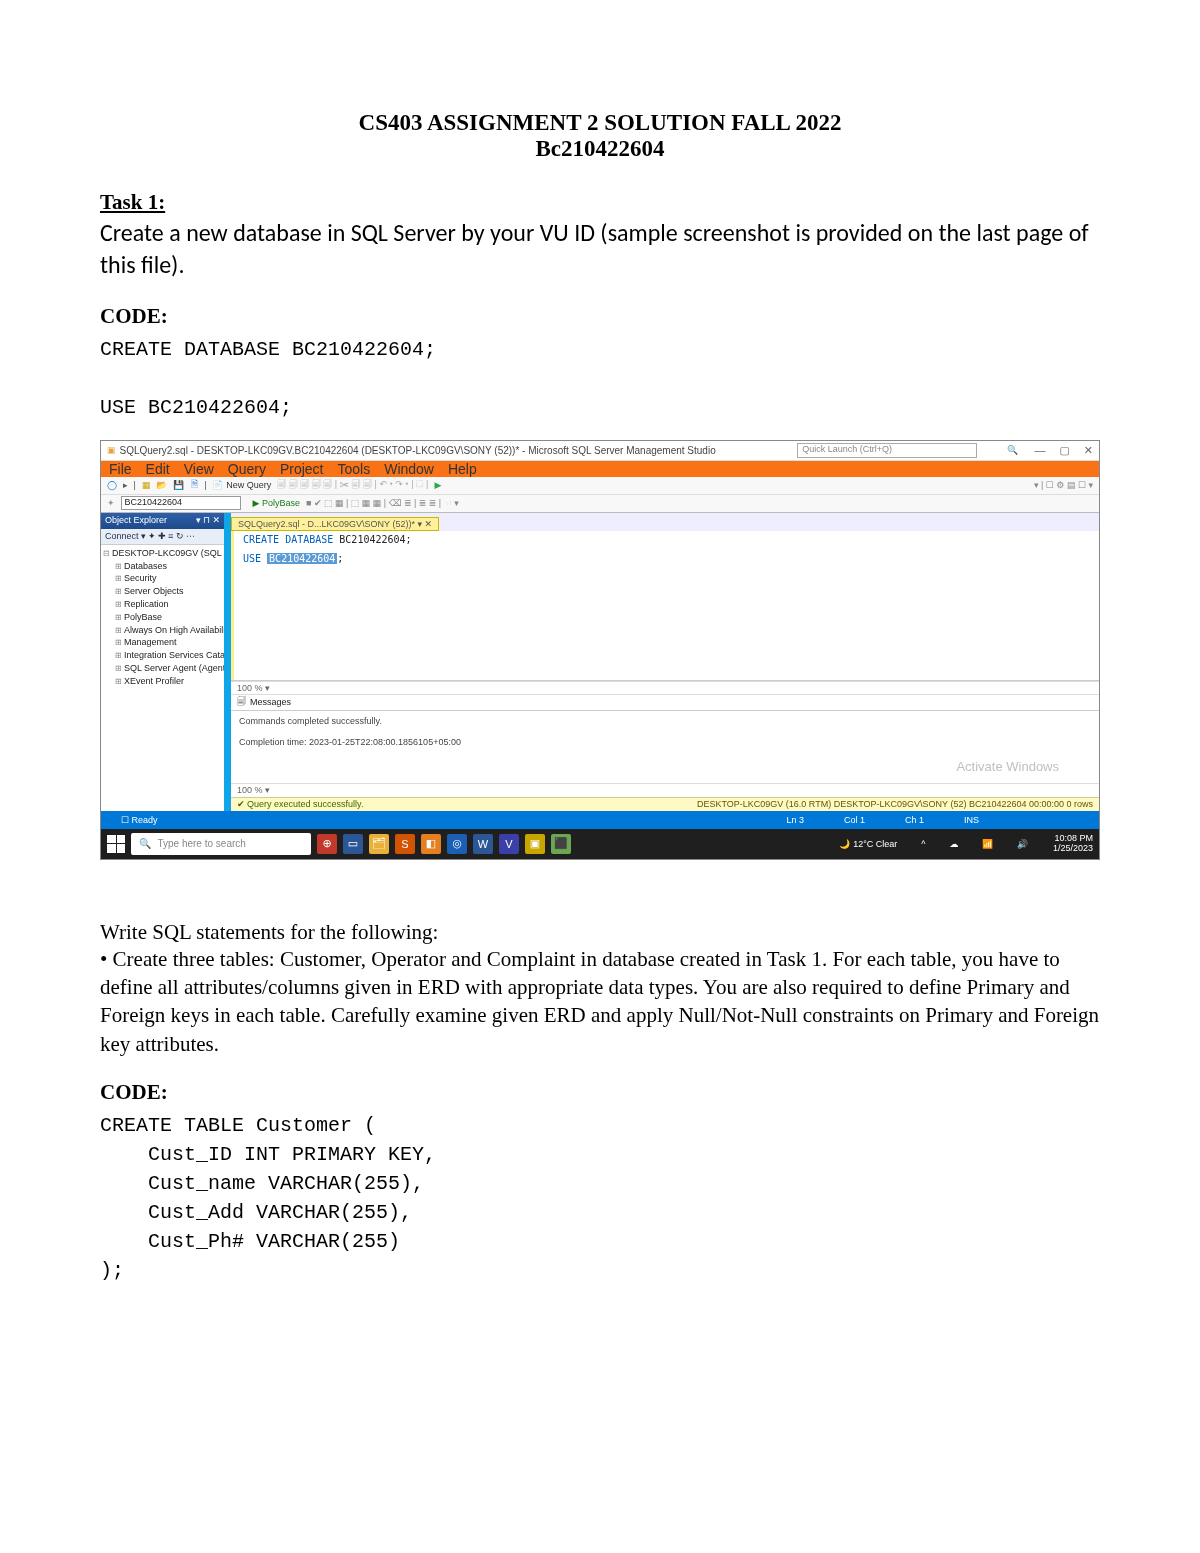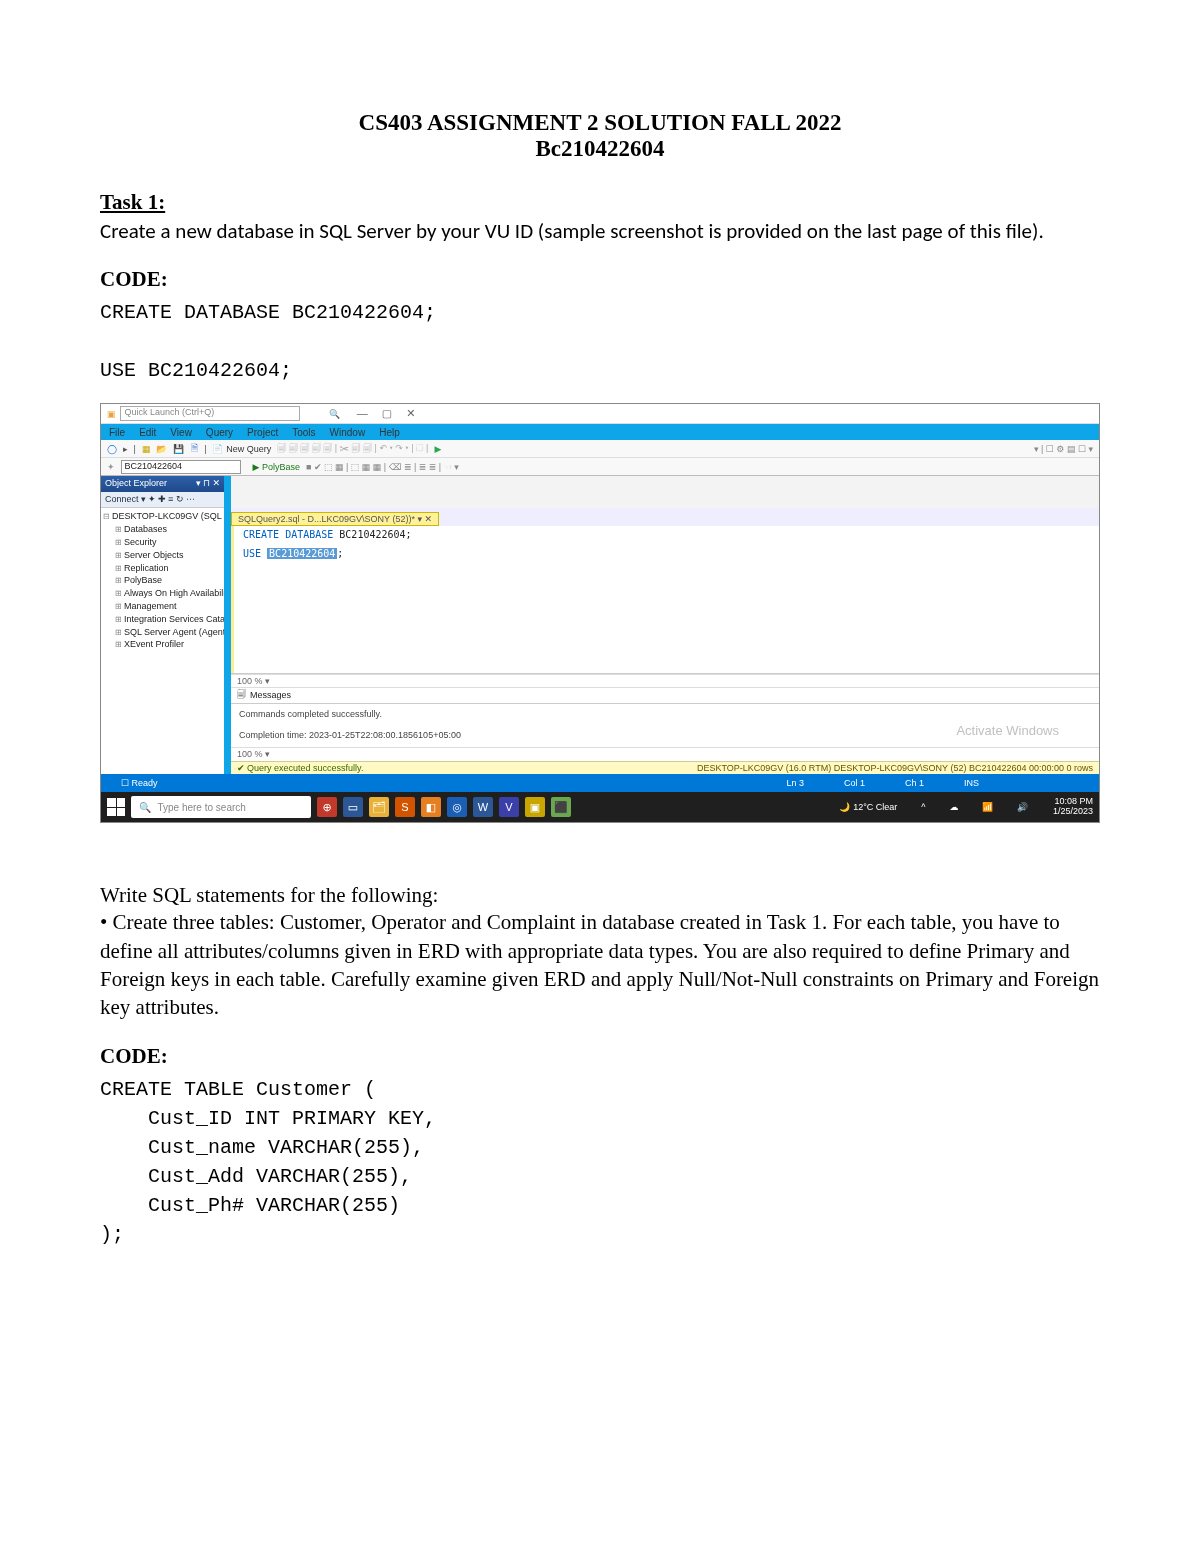--- a/index.html
+++ b/index.html
@@ -1,46 +1,46 @@
 <!DOCTYPE html>
 <html><head>
 <meta charset="utf-8">
 <style>
   * { box-sizing: border-box; margin: 0; padding: 0; }
   body { background: #f5f5f5; font-family: "Times New Roman", serif; }
   .page { width: 1200px; min-height: 1553px; margin: 0 auto; background: #fff; padding: 110px 100px 100px 100px; }
   .title { text-align: center; font-weight: bold; font-size: 23px; }
   .subtitle { text-align: center; font-weight: bold; font-size: 23px; margin-bottom: 28px; }
   .task-h { font-weight: bold; text-decoration: underline; font-size: 21px; margin-top: 6px; }
-  .task-body { font-family: Calibri, Arial, sans-serif; font-size: 21px; line-height: 1.35; margin-top: 2px; }
+  .task-body { font-family: Calibri, Arial, sans-serif; font-size: 24px; line-height: 1.35; margin-top: 2px; }
   .code-h { font-weight: bold; font-size: 21px; margin-top: 22px; }
   .code { font-family: "Courier New", monospace; font-size: 20px; white-space: pre-wrap; margin-top: 6px; line-height: 1.45; }
 
   
   .ssms { width: 1000px; height: 420px; margin: 18px 0 0 0; border: 1px solid #888; font-family: "Segoe UI", Tahoma, sans-serif; font-size: 9px; color: #222; background: #f3f3f3; display: flex; flex-direction: column; }
   .ssms-titlebar { height: 20px; display: flex; align-items: center; padding: 0 6px; background: #fff; border-bottom: 1px solid #ddd; }
   .ssms-titlebar .ttl { flex: 1; font-size: 10px; color: #444; white-space: nowrap; overflow: hidden; }
   .quick { width: 180px; height: 15px; border: 1px solid #aaa; font-size: 9px; color: #888; padding: 0 4px; margin-right: 30px; }
   .winbtns { display: flex; gap: 14px; color: #666; font-size: 11px; }
-  .ssms-menu { height: 16px; display: flex; gap: 14px; padding: 0 8px; align-items: center; font-size: 10px; color: #333; background: #0ea5e9; }
+  .ssms-menu { height: 16px; display: flex; gap: 14px; padding: 0 8px; align-items: center; font-size: 14px; color: #333; background: #f97316; }
   .ssms-tool { height: 18px; background: #f8f8f8; border-bottom: 1px solid #ddd; display: flex; align-items: center; gap: 6px; padding: 0 6px; color: #555; font-size: 9px; }
   .ssms-tool .nq { color: #333; }
   .ssms-tool2 { height: 18px; background: #f8f8f8; border-bottom: 1px solid #bbb; display: flex; align-items: center; gap: 6px; padding: 0 6px; font-size: 9px; }
   .dbcombo { width: 120px; height: 14px; border: 1px solid #999; background: #fff; padding: 0 3px; }
   .exec { color: #1a7a1a; }
   .ssms-body { flex: 1; display: flex; min-height: 0; }
   .objexp { width: 130px; background: #fff; border-right: 7px solid #0ea5e9; display: flex; flex-direction: column; }
   .objexp-h { height: 16px; background: linear-gradient(#2d5fa8,#1e4a8a); color: #fff; font-size: 9px; padding: 2px 4px; display: flex; justify-content: space-between; }
   .objexp-conn { height: 16px; background: #e8eef8; font-size: 9px; padding: 2px 4px; color: #234; border-bottom: 1px solid #ccc; }
   .tree { flex: 1; padding: 2px 2px; font-size: 9px; line-height: 1.35; color: #222; overflow: hidden; }
   .tree .n { white-space: nowrap; }
   .tree .n::before { content: "⊞ "; color: #888; font-size: 8px; }
   .tree .root::before { content: "⊟ "; }
   .tree .ind { padding-left: 12px; }
-  .sqlarea { flex: 1; display: flex; flex-direction: column; background: #fff; margin-top: 32px; }
+  .sqlarea { flex: 1; display: flex; flex-direction: column; background: #fff; }
   .tab { height: 18px; display: flex; align-items: flex-end; background: #eef; }
   .tab span { background: #fff199; border: 1px solid #c8b800; padding: 1px 6px; font-size: 9px; color: #555; }
   .editor { height: 150px; border-bottom: 1px solid #ccc; padding: 3px 6px; font-family: Consolas, monospace; font-size: 10px; position: relative; }
   .editor .ln1 { color: #0060c0; }
   .editor .sel { background: #5b9bd5; color: #fff; padding: 0 2px; }
   .editor-gut { position: absolute; left: 0; top: 0; width: 3px; height: 100%; background: #ffec8b; }
   .zoombar { height: 14px; font-size: 9px; color: #666; padding: 0 6px; border-top: 1px solid #ddd; border-bottom: 1px solid #ddd; display: flex; align-items: center; }
   .msgtab { height: 16px; border-bottom: 1px solid #ccc; display: flex; align-items: center; gap: 4px; padding: 0 6px; font-size: 9px; background: #fff; }
   .msgbody { flex: 1; padding: 4px 8px; font-family: Liberation Sans, sans-serif; font-size: 9px; color: #444; line-height: 1.5; background: #fff; position: relative; }
   .activate { position: absolute; right: 40px; bottom: 6px; color: #c0c0c0; font-size: 13px; }
@@ -70,20 +70,21 @@
   <div class="task-body">Create a new database in SQL Server by your VU ID (sample screenshot is provided on the last page of this file).</div>
 
   <div class="code-h">CODE:</div>
   <div class="code">CREATE DATABASE BC210422604;
 
 USE BC210422604;</div>
 
   <div class="ssms">
     <div class="ssms-titlebar">
       <span style="color:#e8a33d;margin-right:4px;">▣</span>
+      <span class="ttl">SQLQuery2.sql - DESKTOP-LKC09GV.BC210422604 (DESKTOP-LKC09GV\SONY (52))* - Microsoft SQL Server Management Studio</span>
       <div class="quick" placeholder="Quick Launch (Ctrl+Q)"><span>Quick Launch (Ctrl+Q)</span></div>
       <span style="margin-right:16px;color:#777;">🔍</span>
       <div class="winbtns">
         <span>—</span>
         <span>▢</span>
         <span>✕</span>
       </div>
     </div>
     <div class="ssms-menu">
       <span>File</span>

